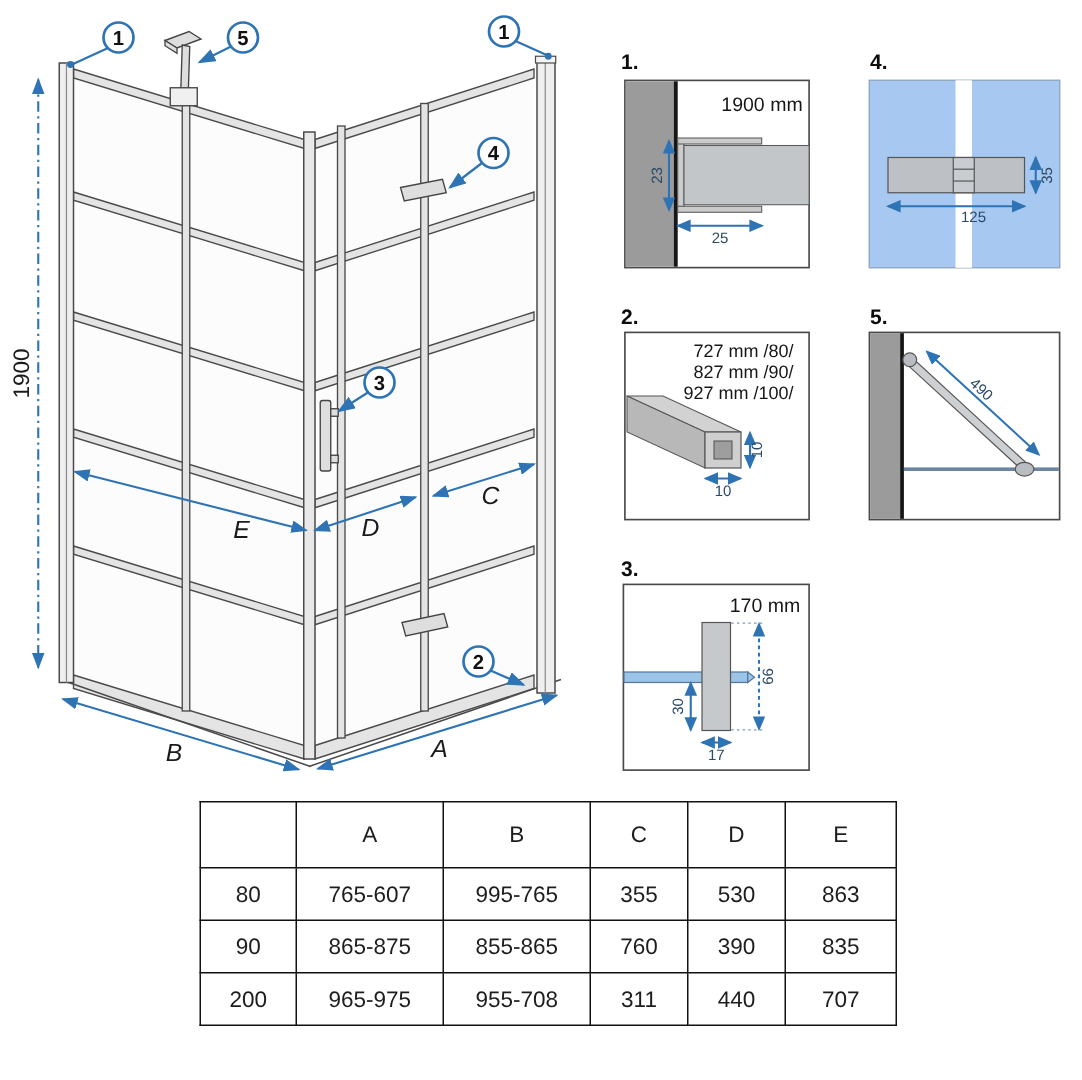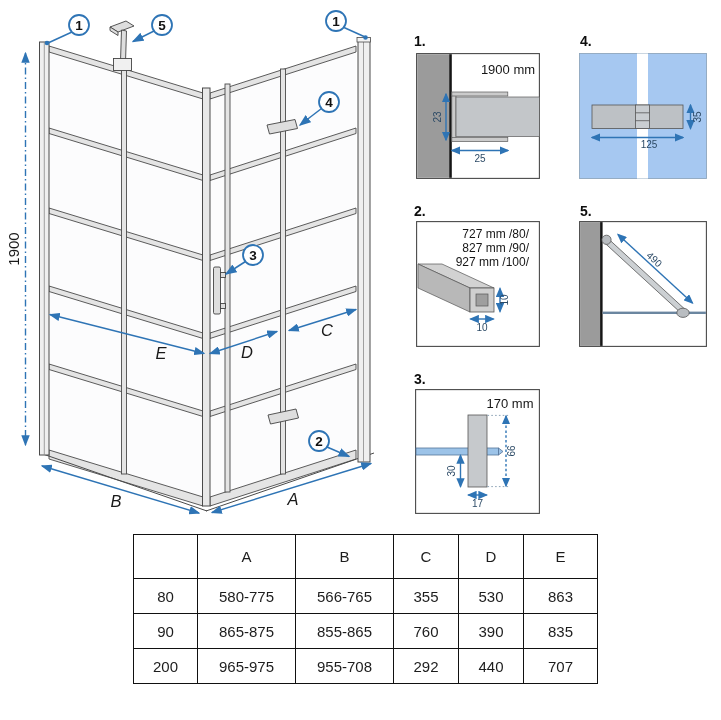--- a/index.html
+++ b/index.html
@@ -259,38 +259,38 @@
         <tr class="hrow">
       <th></th>
       <th>A</th>
       <th>B</th>
       <th>C</th>
       <th>D</th>
       <th>E</th>
     </tr>
     <tr>
       <td>80</td>
-      <td>580-775</td>
-      <td>566-765</td>
+      <td>765-607</td>
+      <td>995-765</td>
       <td>355</td>
       <td>530</td>
       <td>863</td>
     </tr>
     <tr>
       <td>90</td>
       <td>865-875</td>
       <td>855-865</td>
       <td>760</td>
       <td>390</td>
       <td>835</td>
     </tr>
     <tr>
       <td>200</td>
       <td>965-975</td>
       <td>955-708</td>
-      <td>292</td>
+      <td>311</td>
       <td>440</td>
       <td>707</td>
     </tr>
   </tbody>
     </table>
 
 </div>
 
 </body></html>

